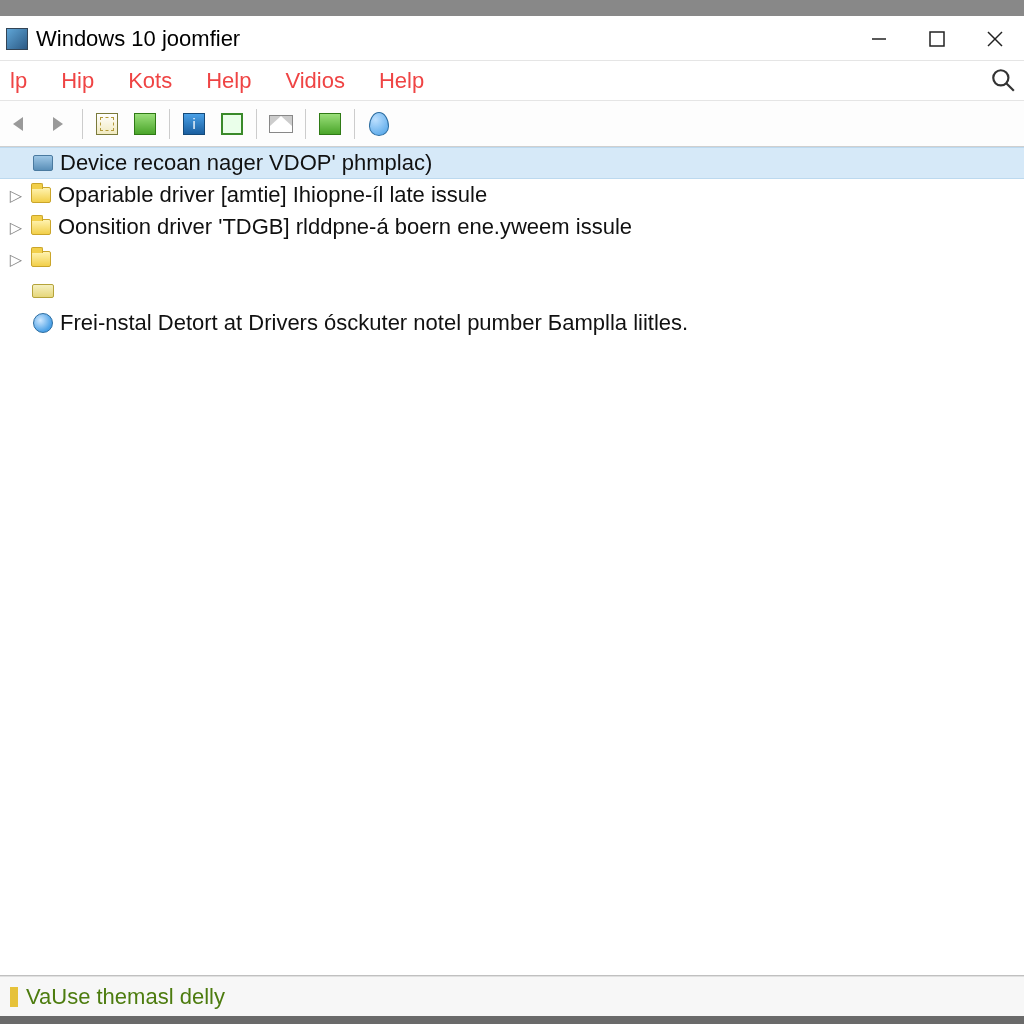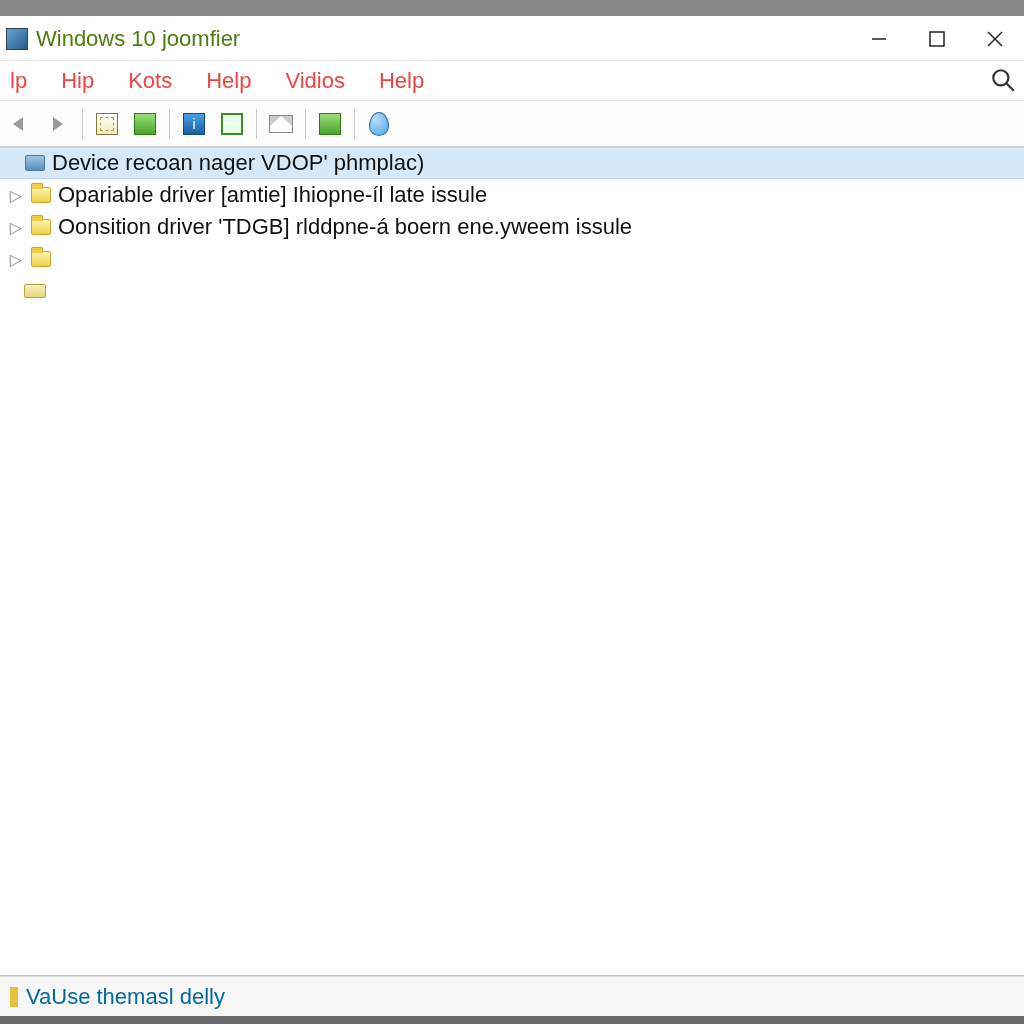--- a/index.html
+++ b/index.html
@@ -28,21 +28,21 @@
     align-items: center;
     background: #fff;
     border-bottom: 1px solid #e5e5e5;
   }
   .titlebar .app-icon {
     width: 22px; height: 22px;
     margin: 0 8px 0 6px;
     background: linear-gradient(135deg,#5fa5d6,#2c5a85);
     border: 1px solid #345;
   }
-  .titlebar .title { flex: 0 0 auto; color: #4d7c0f; }
+  .titlebar .title { flex: 0 0 auto; color: #000000; }
   .titlebar .spacer { flex: 1; }
   .winbtn {
     width: 58px; height: 44px;
     display: flex; align-items: center; justify-content: center;
     color: #222;
   }
   .winbtn svg { stroke: #222; fill: none; stroke-width: 1.5; }
   
   .menubar {
     height: 40px;
@@ -130,21 +130,21 @@
   .tree {
     flex: 1;
     overflow: auto;
     background: #fff;
     border-bottom: 1px solid #c0c0c0;
     color: #111;
   }
   .row {
     display: flex; align-items: center;
     height: 32px;
-    padding-left: 2px;
+    padding-left: 10px;
     gap: 6px;
     white-space: nowrap;
   }
   .row.selected {
     background: #d6e9f8;
     border-top: 1px solid #bcd9ef;
     border-bottom: 1px solid #bcd9ef;
   }
   .row .caret {
     width: 16px; height: 16px;
@@ -185,21 +185,21 @@
     background: radial-gradient(circle at 35% 35%, #cfe8ff, #4aa0e6 70%);
     border:1px solid #2b6ca0;
   }
   
   .statusbar {
     height: 40px;
     display: flex; align-items: center;
     padding: 0 10px;
     background: #f7f7f7;
     border-top: 1px solid #e0e0e0;
-    color: #0369a1;
+    color: #4d7c0f;
     gap: 8px;
   }
   .status-chip {
     width: 8px; height: 20px;
     background: #e6c23a;
   }
   .bottom-shadow {
     position:absolute; left:0; right:0; bottom:0; height:8px;
     background:#6a6a6a;
   }
@@ -328,20 +328,27 @@
         <div class="node-icon">
           <div class="ic-folder"></div>
         </div>
       </div>
       <div class="row">
         <div class="caret"></div>
         <div class="node-icon">
           <div class="ic-drive"></div>
         </div>
       </div>
+      <div class="row">
+        <div class="caret"></div>
+        <div class="node-icon">
+          <div class="ic-globe"></div>
+        </div>
+        <div>Frei-nstal Detort at Drivers ósckuter notel pumber Бamplla liitles.</div>
+      </div>
     </div>
 
   <div class="statusbar">
     <div class="status-chip"></div>
     <div>VaUse themasl delly</div>
   </div>
 
 </div>
 <div class="bottom-shadow"></div>
 

